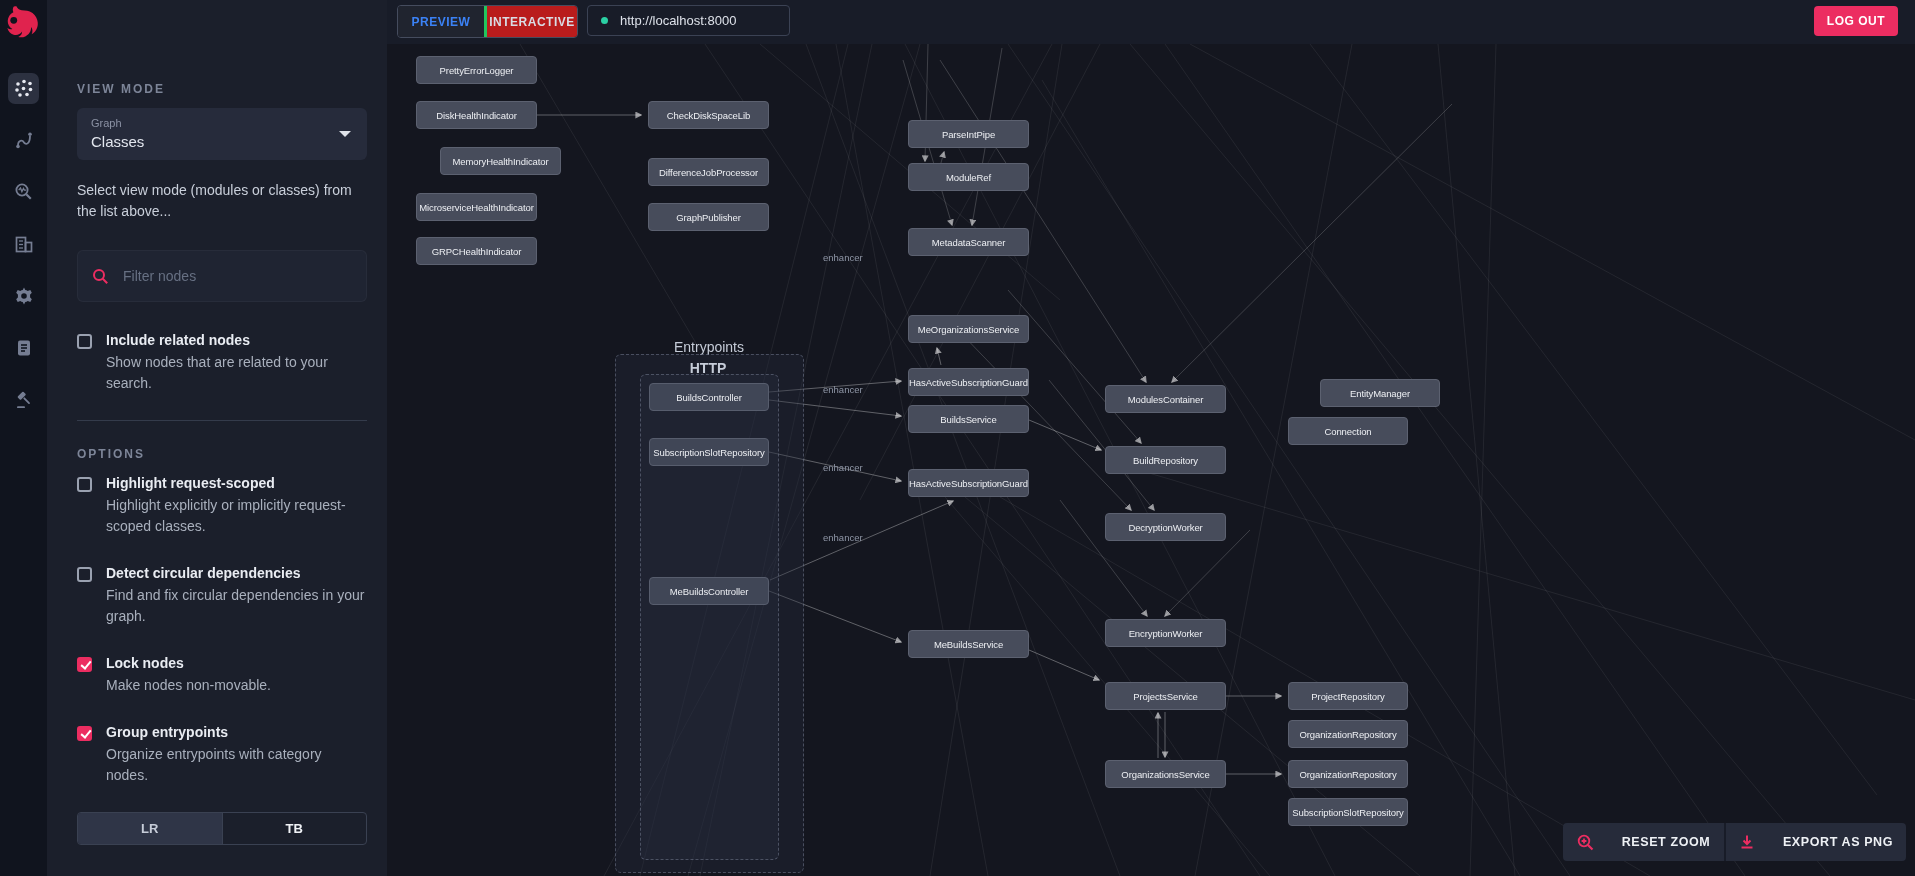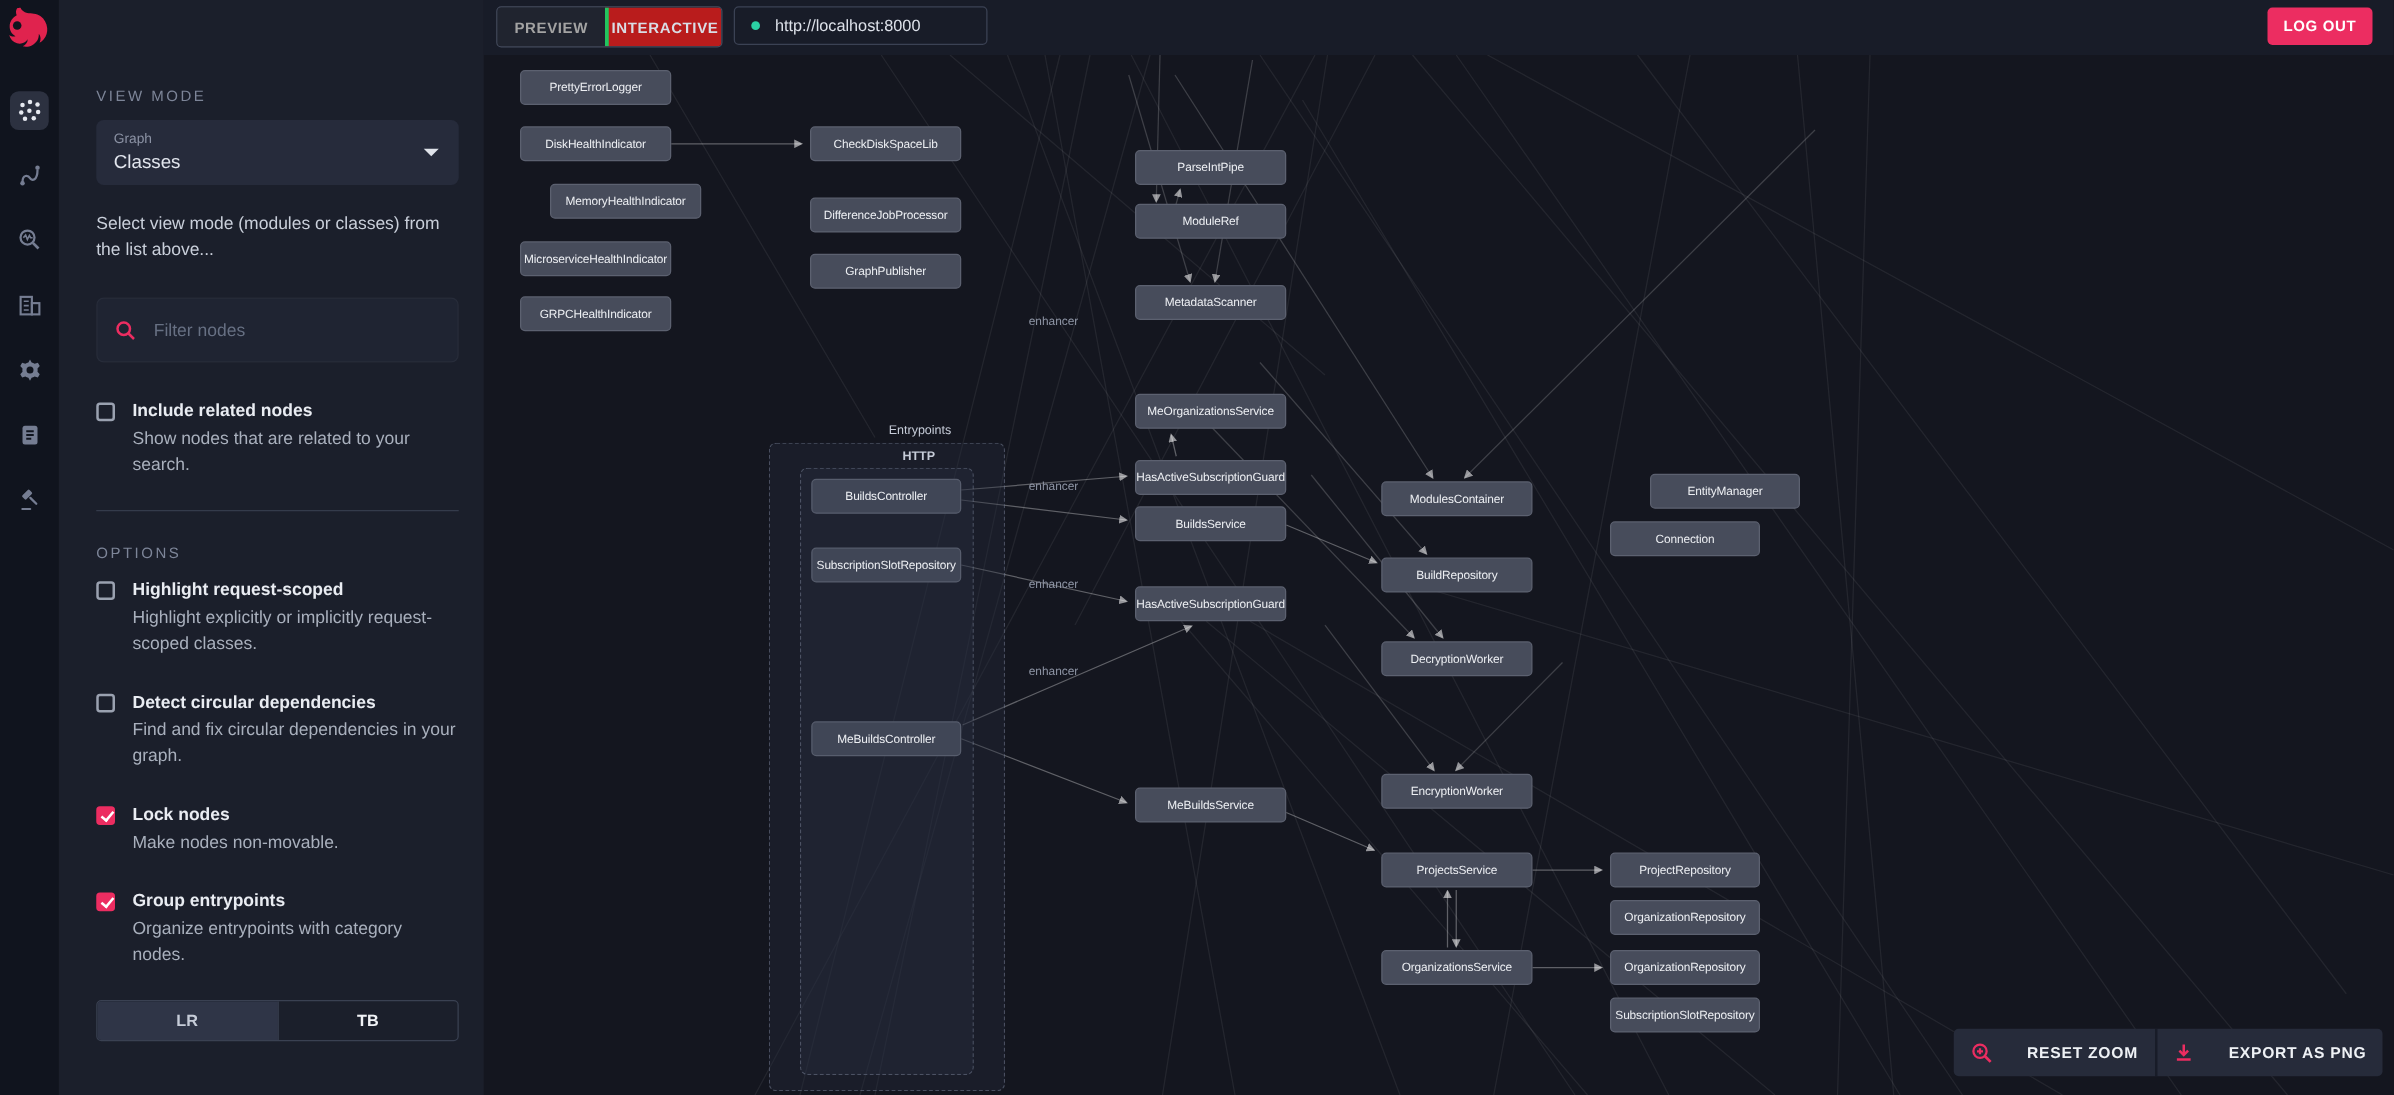--- a/index.html
+++ b/index.html
@@ -6,47 +6,47 @@
   body{
     width:1915px;height:876px;position:relative;overflow:hidden;
     background:#14161f;
     font-family:"Liberation Sans","DejaVu Sans",sans-serif;
     color:#e8ebf0;
   }
   
   #canvas{position:absolute;inset:0;z-index:1;}
   svg.edges{position:absolute;left:0;top:0;}
   .group-box{position:absolute;border:1px dashed rgba(132,140,162,.45);border-radius:6px;background:rgba(38,43,60,.35);}
-  .group-label{position:absolute;font-size:10px;color:#c6ccd8;transform:translateX(-50%);white-space:nowrap;margin-left:27px;}
+  .group-label{position:absolute;font-size:14px;color:#c6ccd8;transform:translateX(-50%);white-space:nowrap;}
   .node{
     position:absolute;height:28px;box-sizing:border-box;
     background:#474c5b;border:1px solid #5c6170;border-radius:4px;
     display:flex;align-items:center;justify-content:center;
     font-size:9.5px;color:#edeff3;white-space:nowrap;overflow:hidden;letter-spacing:-.1px;
   }
   .node.entry{background:#404656;border-color:#575d6d;}
   .edge-label{position:absolute;font-size:9.5px;color:#8f96a6;}
   
   .topbar{position:absolute;left:387px;top:0;right:0;height:44px;background:#181c28;z-index:4;}
   .tabs{position:absolute;left:10px;top:5px;height:33px;display:flex;border:1px solid #454c5e;border-radius:4px;overflow:hidden;box-sizing:border-box;}
   .tab{display:flex;align-items:center;justify-content:center;font-size:12px;font-weight:bold;letter-spacing:.5px;}
-  .tab.preview{width:86px;background:#20242f;color:#a3a3a3;text-align:right;}
+  .tab.preview{width:86px;background:#20242f;color:#3b82f6;text-align:right;}
   .tab.interactive{width:90px;background:#b91c1c;color:#d9dde5;border-left:3px solid #22c55e;}
   .urlbox{position:absolute;left:200px;top:5px;width:203px;height:31px;border:1px solid #3b4254;border-radius:4px;display:flex;align-items:center;padding:0 13px;box-sizing:border-box;}
   .status-dot{width:7px;height:7px;border-radius:50%;background:#2bd0a4;margin-right:12px;flex:none;}
   .url-text{font-size:13px;color:#dde1e9;white-space:nowrap;}
   .logout{position:absolute;right:17px;top:6px;height:30px;background:#ec2d61;border-radius:4px;color:#fff;font-weight:bold;font-size:12px;letter-spacing:.5px;display:flex;align-items:center;padding:0 13px;}
   
   .rail{position:absolute;left:0;top:0;width:47px;height:100%;background:#10141e;z-index:6;}
   .logo{position:absolute;left:5px;top:4px;width:38px;height:38px;}
   .rail-item{position:absolute;left:8px;width:31px;height:31px;display:flex;align-items:center;justify-content:center;border-radius:7px;color:#757d92;}
   .rail-item.selected{background:#2c3140;color:#e6e9f0;}
   
   .sidebar{position:absolute;left:47px;top:0;width:340px;height:100%;background:#1b1f2b;z-index:6;box-sizing:border-box;padding:66px 20px 0 30px;}
-  .section-heading{font-size:12px;letter-spacing:2px;color:#7d8598;font-weight:normal;margin:4px 0 12px;}
+  .section-heading{font-size:12px;letter-spacing:2px;color:#7d8598;font-weight:bold;margin:16px 0 12px;}
   .select{background:#262b3b;border-radius:6px;height:52px;box-sizing:border-box;padding:9px 14px;position:relative;margin-bottom:20px;}
   .select .lbl{font-size:11px;color:#8b92a4;}
   .select .val{font-size:15px;color:#e2e6ee;margin-top:4px;}
   .caret{position:absolute;right:16px;top:23px;width:0;height:0;border-left:6px solid transparent;border-right:6px solid transparent;border-top:6px solid #dfe3ea;}
   .hint{font-size:14px;color:#c9cfda;line-height:21px;margin:0 0 28px;}
   .filter{background:#1f2432;border:1px solid rgba(255,255,255,.04);border-radius:6px;height:52px;display:flex;align-items:center;padding:0 14px;margin-bottom:28px;box-sizing:border-box;}
   .filter svg{margin-right:12px;flex:none;}
   .filter input{background:transparent;border:none;outline:none;font-size:14px;color:#dfe3ea;width:100%;font-family:inherit;}
   .filter input::placeholder{color:#677083;}
   .checkrow{display:flex;margin-bottom:26px;}

